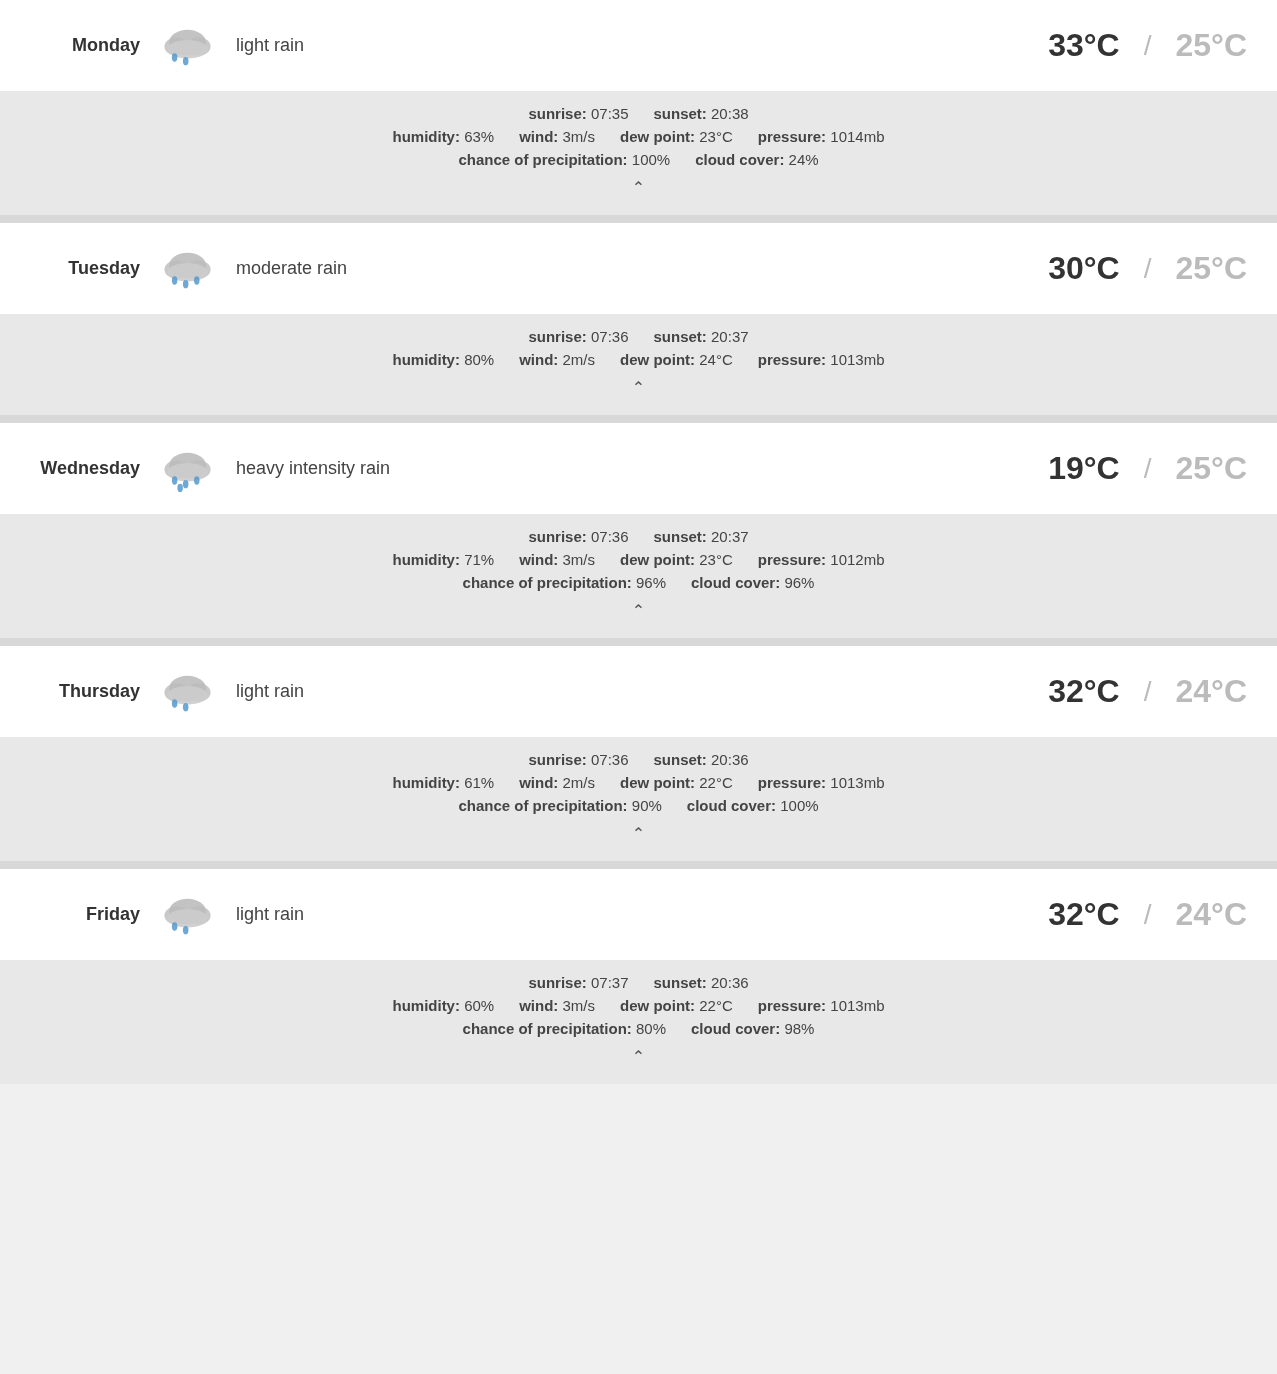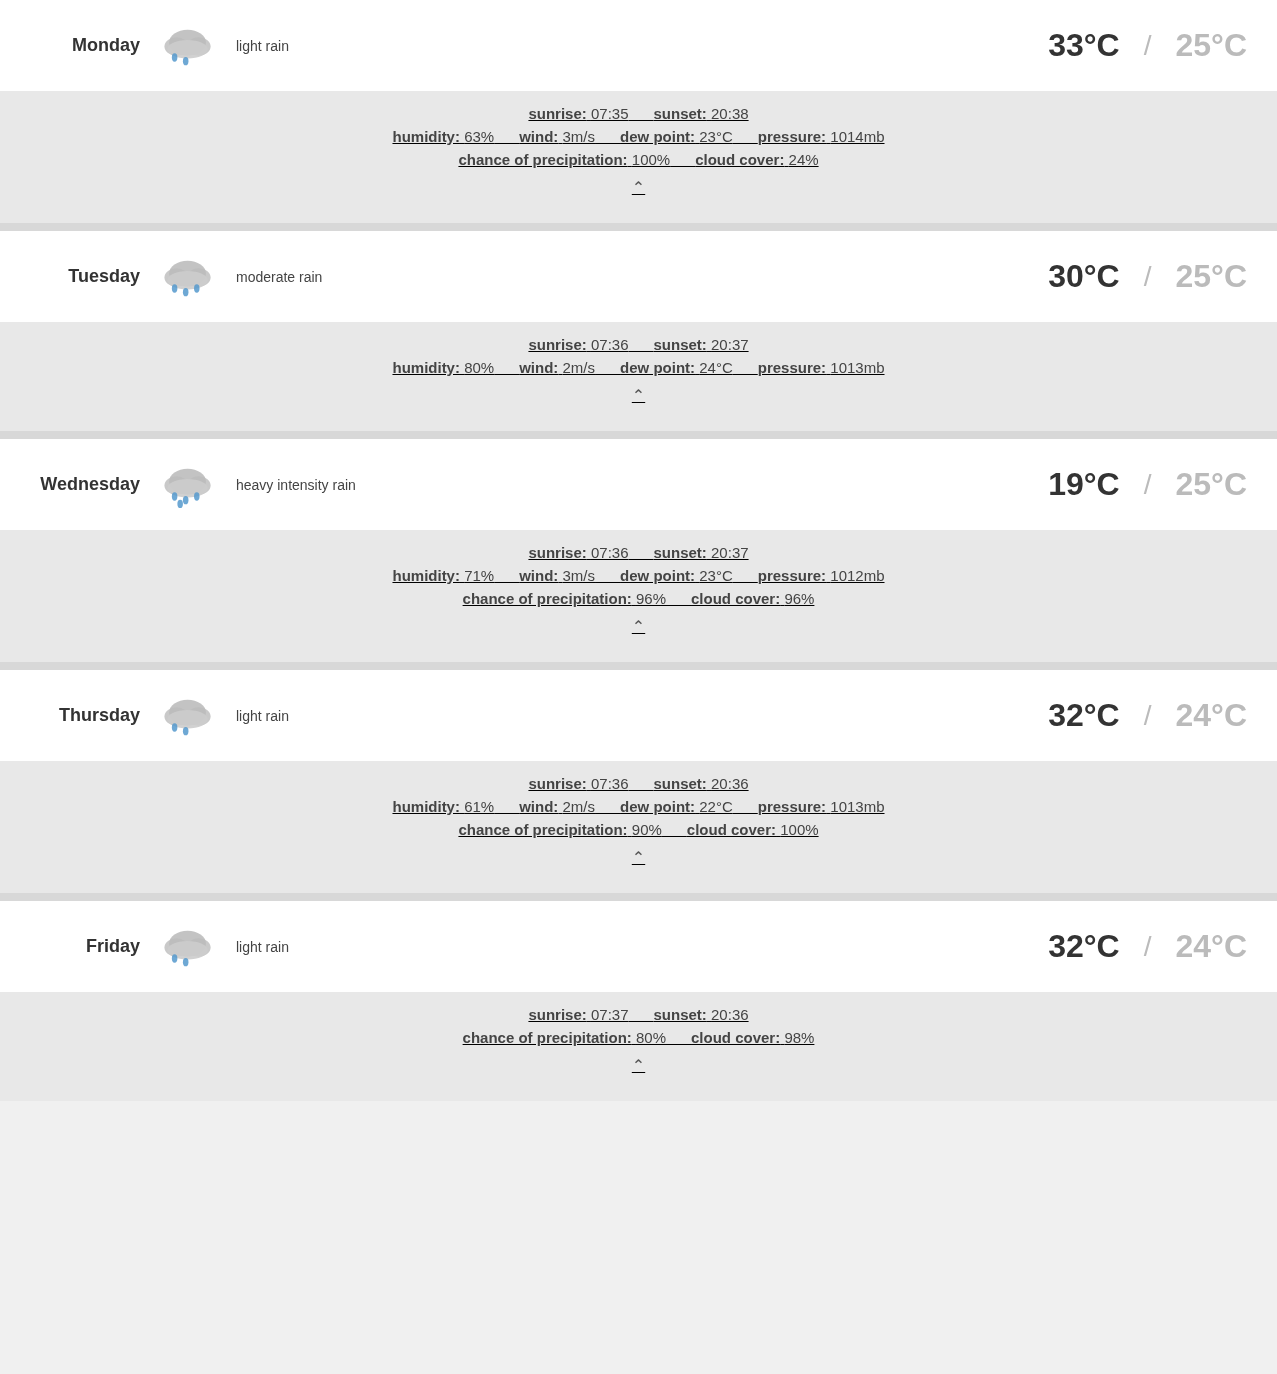--- a/index.html
+++ b/index.html
@@ -25,21 +25,21 @@
     }
 
     .weather-icon {
       margin: 0 18px;
       width: 60px;
       height: 55px;
       flex-shrink: 0;
     }
 
     .weather-desc {
-      font-size: 14px;
+      font-size: 18px;
       color: #444;
       flex: 1;
     }
 
     .temps {
       display: flex;
       align-items: center;
       gap: 24px;
       margin-left: auto;
     }
@@ -57,23 +57,22 @@
     }
 
     .temp-low {
       font-size: 32px;
       color: #bbb;
       font-weight: bold;
     }
 
     .day-details {
       background: #e8e8e8;
-      padding: 14px 30px 26px;
+      padding: 14px 30px 18px;
       text-align: center;
-      text-decoration: underline;
     }
 
     .detail-row {
       margin-bottom: 6px;
       font-size: 15px;
       color: #444;
     }
 
     .detail-row span.label {
       font-weight: bold;
@@ -319,20 +318,33 @@
       </div>
       <div class="day-details">
         <div class="detail-row">
           <span class="label">sunrise:</span>
           <span> 07:37</span>
           &nbsp;&nbsp;&nbsp;&nbsp;
           <span class="label">sunset:</span>
           <span> 20:36</span>
         </div>
         <div class="detail-row">
+          <span class="label">humidity:</span>
+          <span> 60%</span>
+          &nbsp;&nbsp;&nbsp;&nbsp;
+          <span class="label">wind:</span>
+          <span> 3m/s</span>
+          &nbsp;&nbsp;&nbsp;&nbsp;
+          <span class="label">dew point:</span>
+          <span> 22°C</span>
+          &nbsp;&nbsp;&nbsp;&nbsp;
+          <span class="label">pressure:</span>
+          <span> 1013mb</span>
+        </div>
+        <div class="detail-row">
           <span class="label">chance of precipitation:</span>
           <span> 80%</span>
           &nbsp;&nbsp;&nbsp;&nbsp;
           <span class="label">cloud cover:</span>
           <span> 98%</span>
         </div>
         <span class="collapse-btn">⌃</span>
       </div>
 
     </div>

